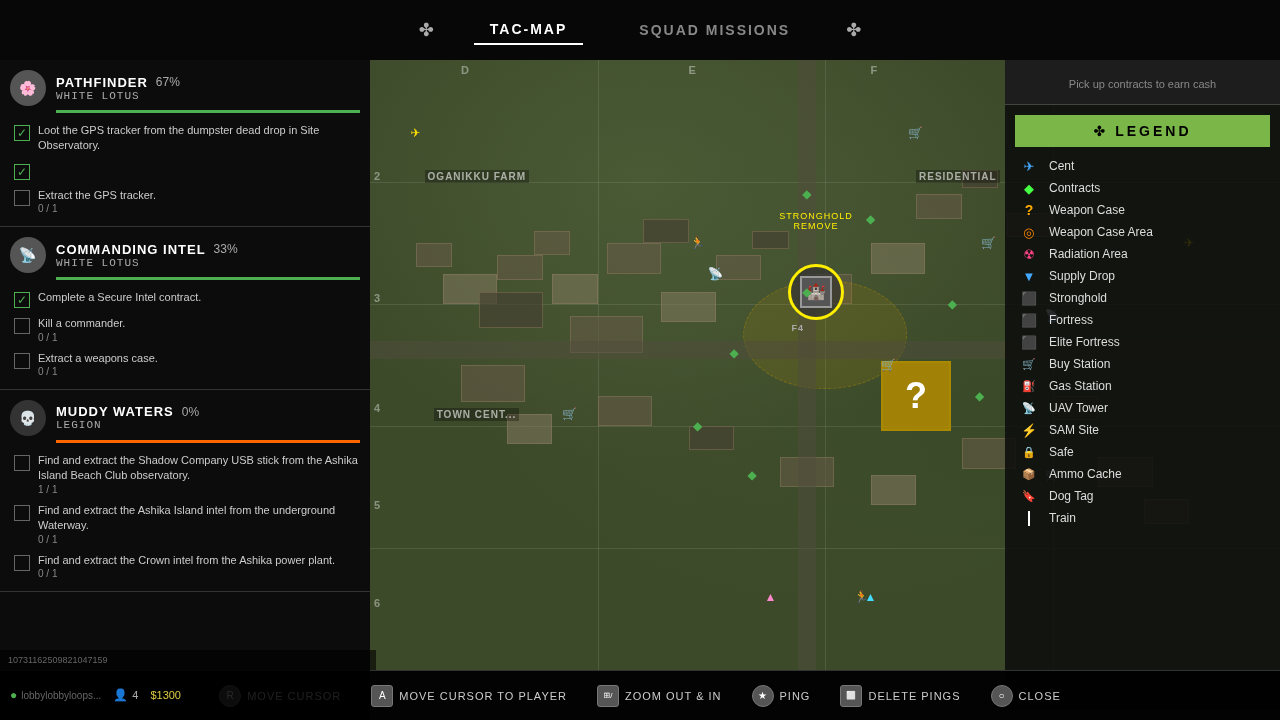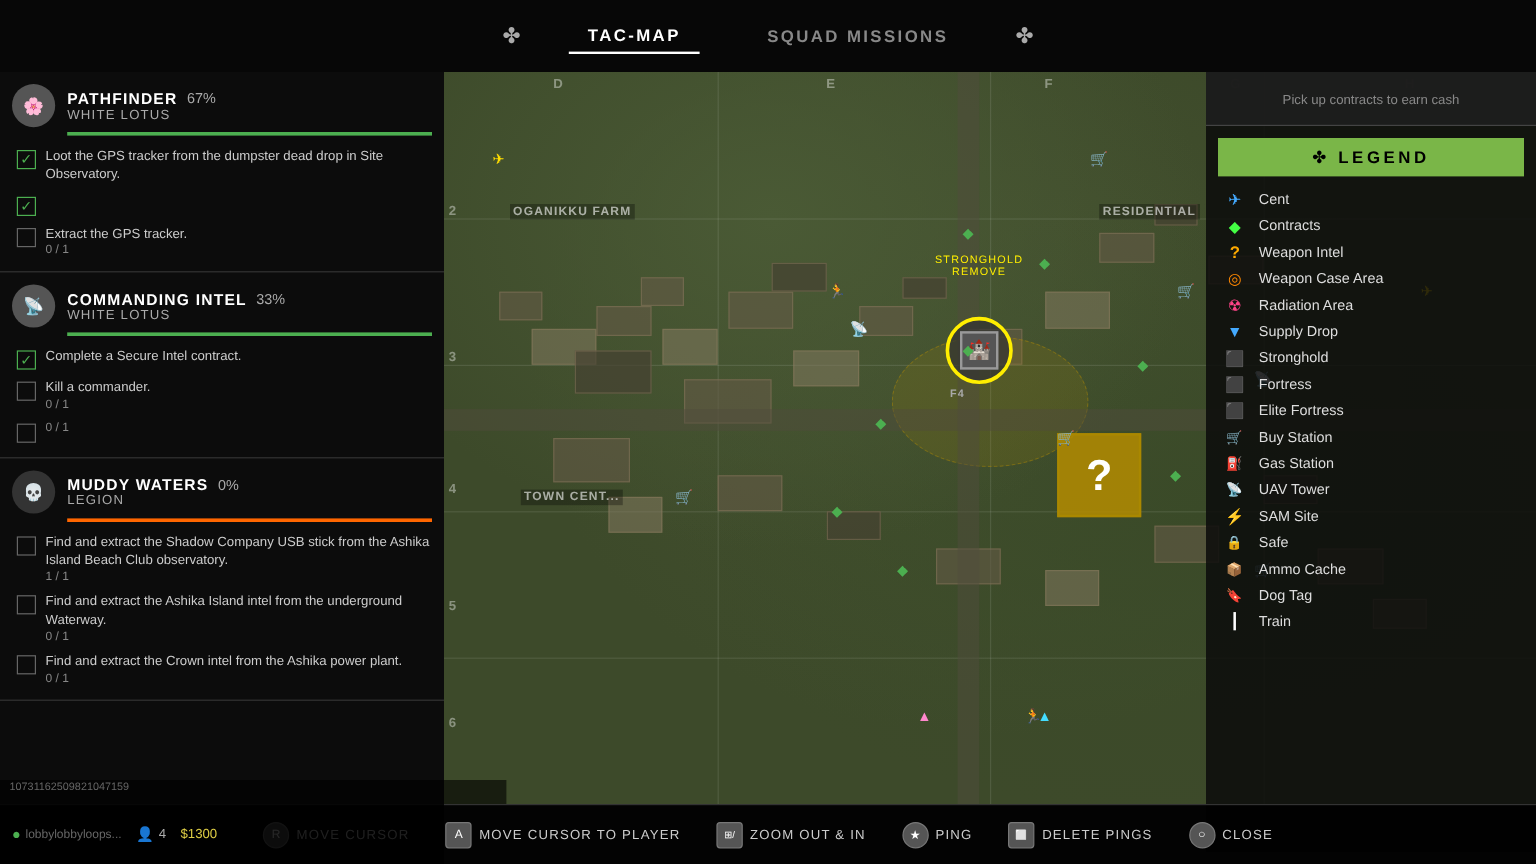--- a/index.html
+++ b/index.html
@@ -97,20 +97,21 @@
     }
     .mission-pct {
       font-size: 12px;
       color: #aaa;
     }
     .mission-faction {
       font-size: 11px;
       color: #aaa;
       letter-spacing: 1px;
       text-transform: uppercase;
+      font-family: Liberation Mono, monospace;
     }
     .faction-bar {
       height: 3px;
       margin: 0 10px 6px 56px;
     }
     .faction-bar.green { background: #4caf50; }
     .faction-bar.orange { background: #ff6600; }
 
     .task-list {
       padding: 0 10px 0 14px;
@@ -430,25 +431,25 @@
     }
     .status-icon {
       font-size: 12px;
     }
 
     
     #game-id-bar {
       position: absolute;
       bottom: 50px;
       left: 0;
-      width: 422px;
+      width: 376px;
       height: 20px;
       background: rgba(0,0,0,0.6);
       display: flex;
-      align-items: flex-start;
+      align-items: center;
       padding: 0 8px;
       z-index: 101;
     }
     .game-id-text {
       font-size: 9px;
       color: #666;
     }
   </style>
 </head>
 <body>
@@ -512,20 +513,21 @@
       <div class="task-item">
         <div class="task-check"></div>
         <div style="flex:1">
           <div class="task-text">Kill a commander.</div>
           <div class="task-count">0 / 1</div>
         </div>
       </div>
       <div class="task-item">
         <div class="task-check"></div>
         <div style="flex:1">
+          <div class="task-text">Extract a weapons case.</div>
           <div class="task-count">0 / 1</div>
         </div>
       </div>
     </div>
   </div>
 
   <div class="mission-block">
     <div class="mission-header">
       <div class="mission-icon" style="background:#333;">💀</div>
       <div class="mission-title-block">
@@ -685,21 +687,21 @@
     <div class="legend-item">
       <div class="legend-item-icon" style="color:#44aaff">✈</div>
       <div class="legend-item-label">Cent</div>
     </div>
     <div class="legend-item">
       <div class="legend-item-icon" style="color:#44ff44">◆</div>
       <div class="legend-item-label">Contracts</div>
     </div>
     <div class="legend-item">
       <div class="legend-item-icon" style="color:#ffaa00;font-weight:bold;font-size:14px">?</div>
-      <div class="legend-item-label">Weapon Intel</div>
+      <div class="legend-item-label">Weapon Case</div>
     </div>
     <div class="legend-item">
       <div class="legend-item-icon" style="color:#ff8800">◎</div>
       <div class="legend-item-label">Weapon Case Area</div>
     </div>
     <div class="legend-item">
       <div class="legend-item-icon" style="color:#ff4488">☢</div>
       <div class="legend-item-label">Radiation Area</div>
     </div>
     <div class="legend-item">

